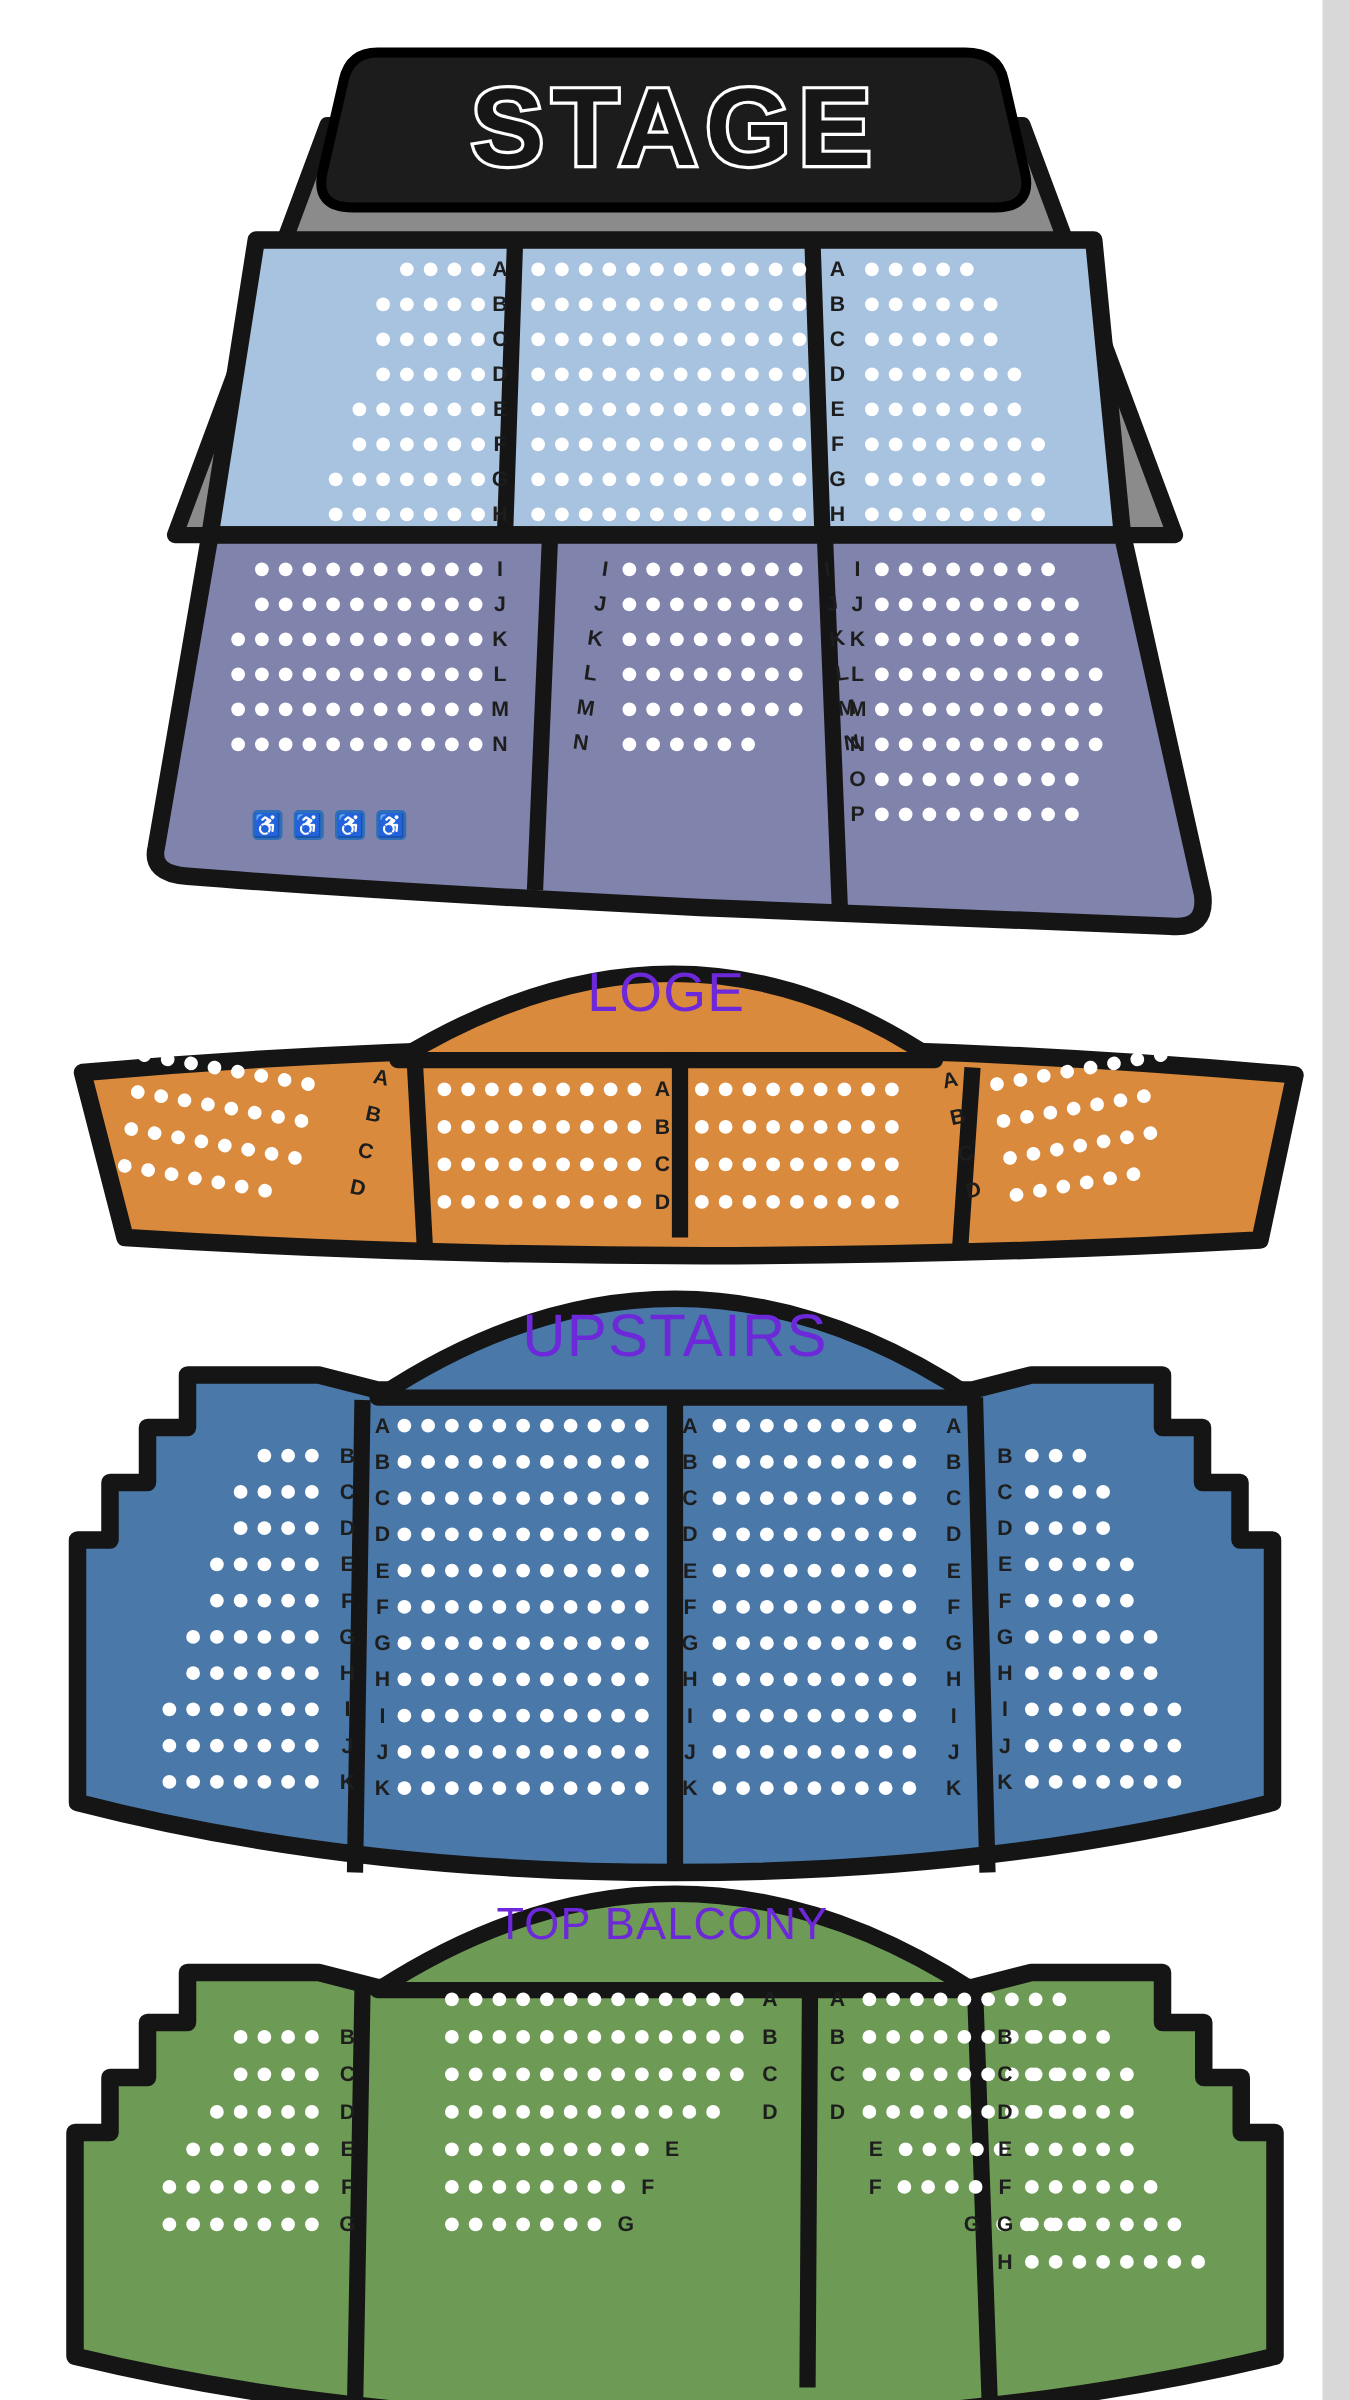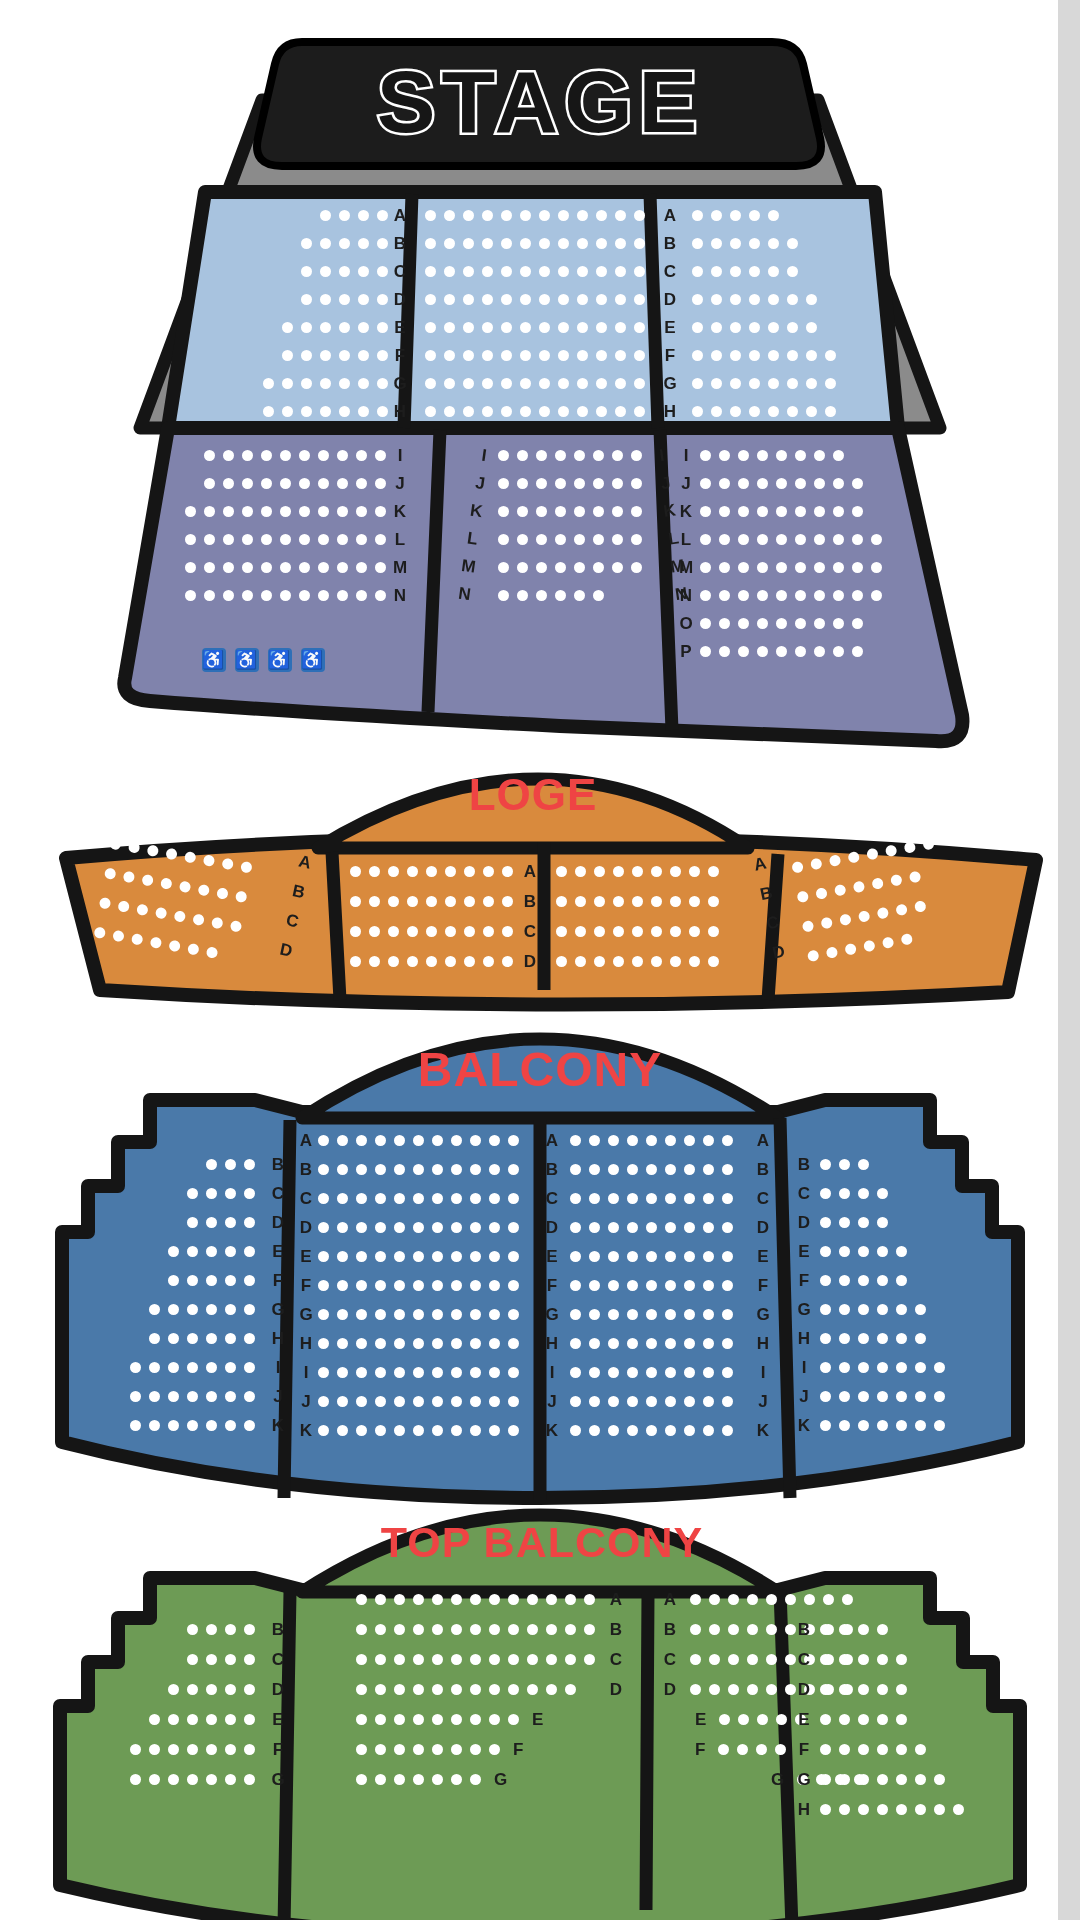--- a/index.html
+++ b/index.html
@@ -7,26 +7,26 @@
   #canvas{position:relative;width:1080px;height:1920px;background:#fff;overflow:hidden;}
   #bg{position:absolute;left:0;top:0;}
   #seat-layer{position:absolute;left:0;top:0;width:1080px;height:1920px;}
   .block{position:absolute;display:flex;flex-direction:column;}
   .seat-row{display:flex;gap:8px;height:11px;align-items:center;}
   .dot{width:11px;height:11px;border-radius:50%;background:var(--dot,#fff);flex:0 0 auto;}
   .row-letter{font-weight:bold;font-size:17px;line-height:11px;color:var(--rowlabel,#1d1d1d);margin:0 5px;}
   .lcol{position:absolute;width:16px;text-align:center;font-weight:bold;font-size:17px;
         color:var(--rowlabel,#1d1d1d);transform-origin:top center;}
   .lcol .letter{display:block;}
-  .dome-title{position:absolute;text-align:center;color:#ef4444;font-weight:bold;}
+  .dome-title{position:absolute;text-align:center;color:#6d28d9;font-weight:normal;}
   .loge-title{left:318px;top:770px;width:430px;font-size:44px;letter-spacing:1px;}
   .loge-subtitle{left:318px;top:817px;width:430px;font-size:21px;letter-spacing:3px;
         color:rgba(255,255,255,0.85);font-weight:normal;}
   .balcony-title{left:290px;top:1042px;width:500px;font-size:48px;letter-spacing:1px;}
-  .top-balcony-title{left:292px;top:1518px;width:500px;font-size:43px;letter-spacing:1px;}
+  .top-balcony-title{left:280px;top:1518px;width:500px;font-size:36px;letter-spacing:1px;}
   .right-strip{position:absolute;right:0;top:0;width:22px;height:1920px;background:#d8d8d8;}
   .wc{position:absolute;display:flex;gap:9px;}
   .wc span{width:24px;height:24px;border-radius:4px;background:var(--wc,#2e6fb7);color:#fff;
         font-size:18px;line-height:24px;text-align:center;display:block;}
 </style>
 </head>
 <body>
 
 <div id="canvas">
 
@@ -1566,17 +1566,17 @@
       </div>
       <div class="wc" style="left: 202px; top: 648px;">
         <span>♿</span>
         <span>♿</span>
         <span>♿</span>
         <span>♿</span>
       </div>
     </div>
 
   <div class="dome-title loge-title">LOGE</div>
-  <div class="dome-title balcony-title">BALCONY</div>
+  <div class="dome-title balcony-title">UPSTAIRS</div>
   <div class="dome-title top-balcony-title">TOP BALCONY</div>
 
   <div class="right-strip"></div>
 </div>
 
 </body></html>

